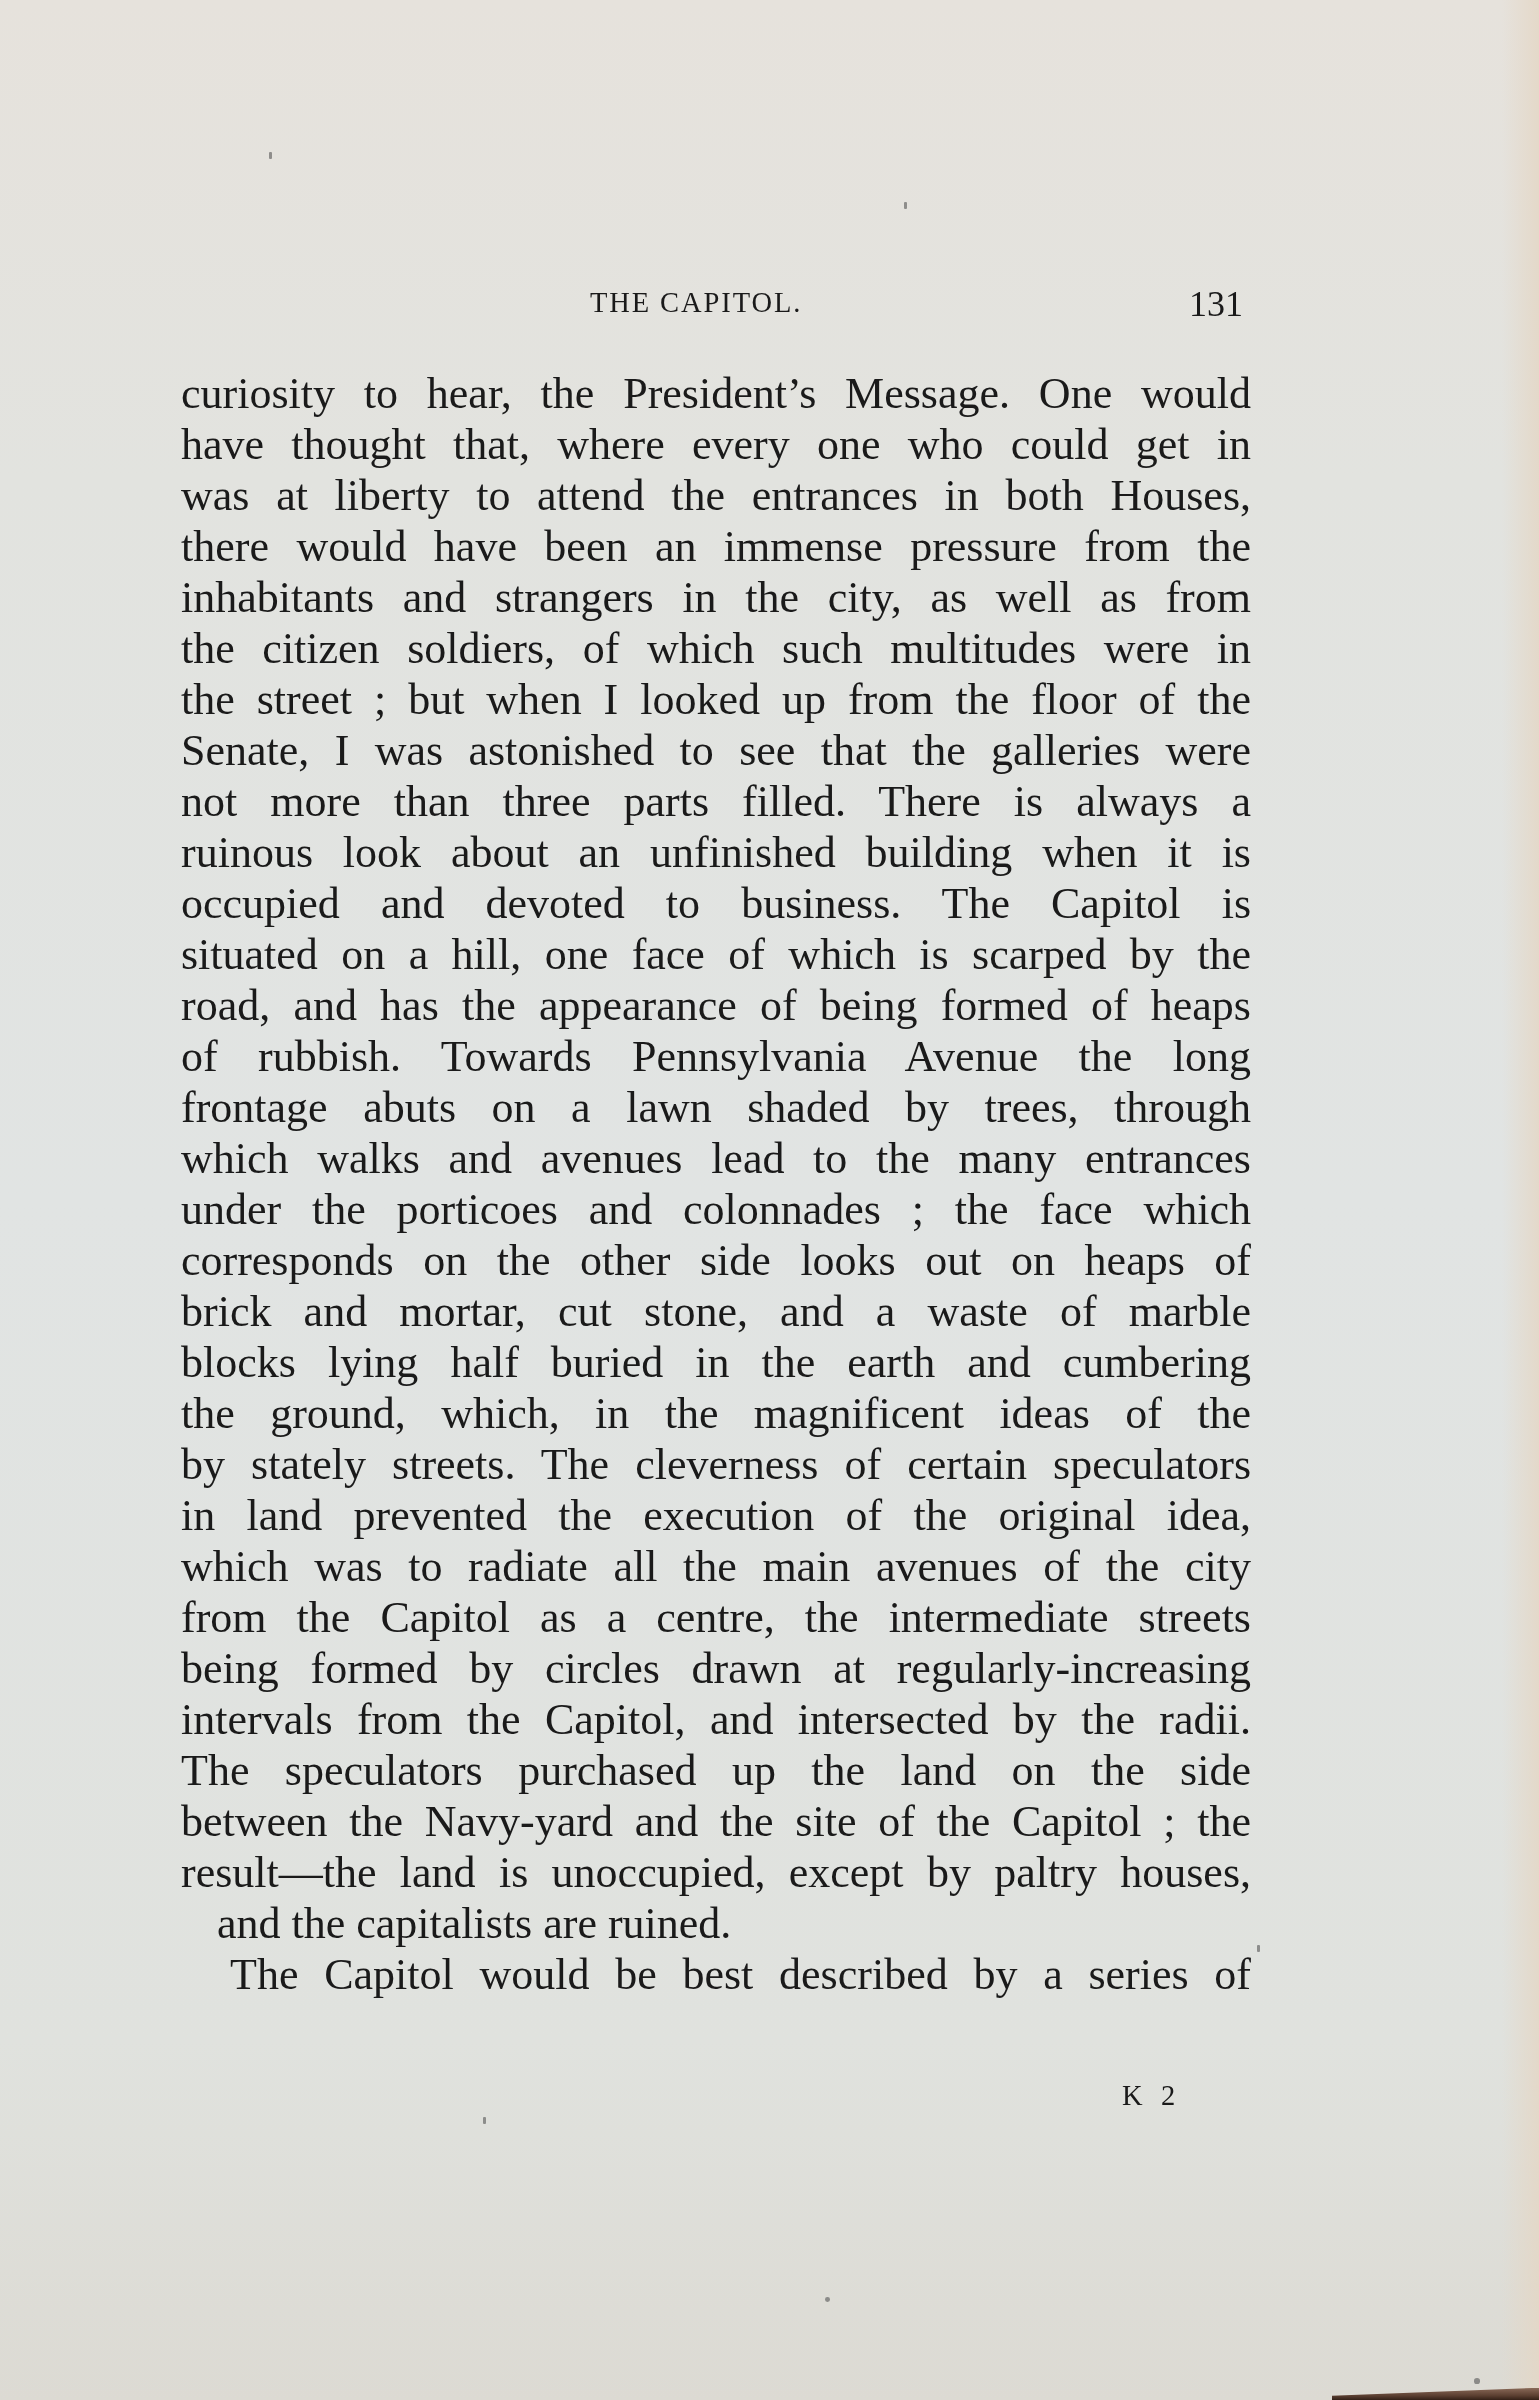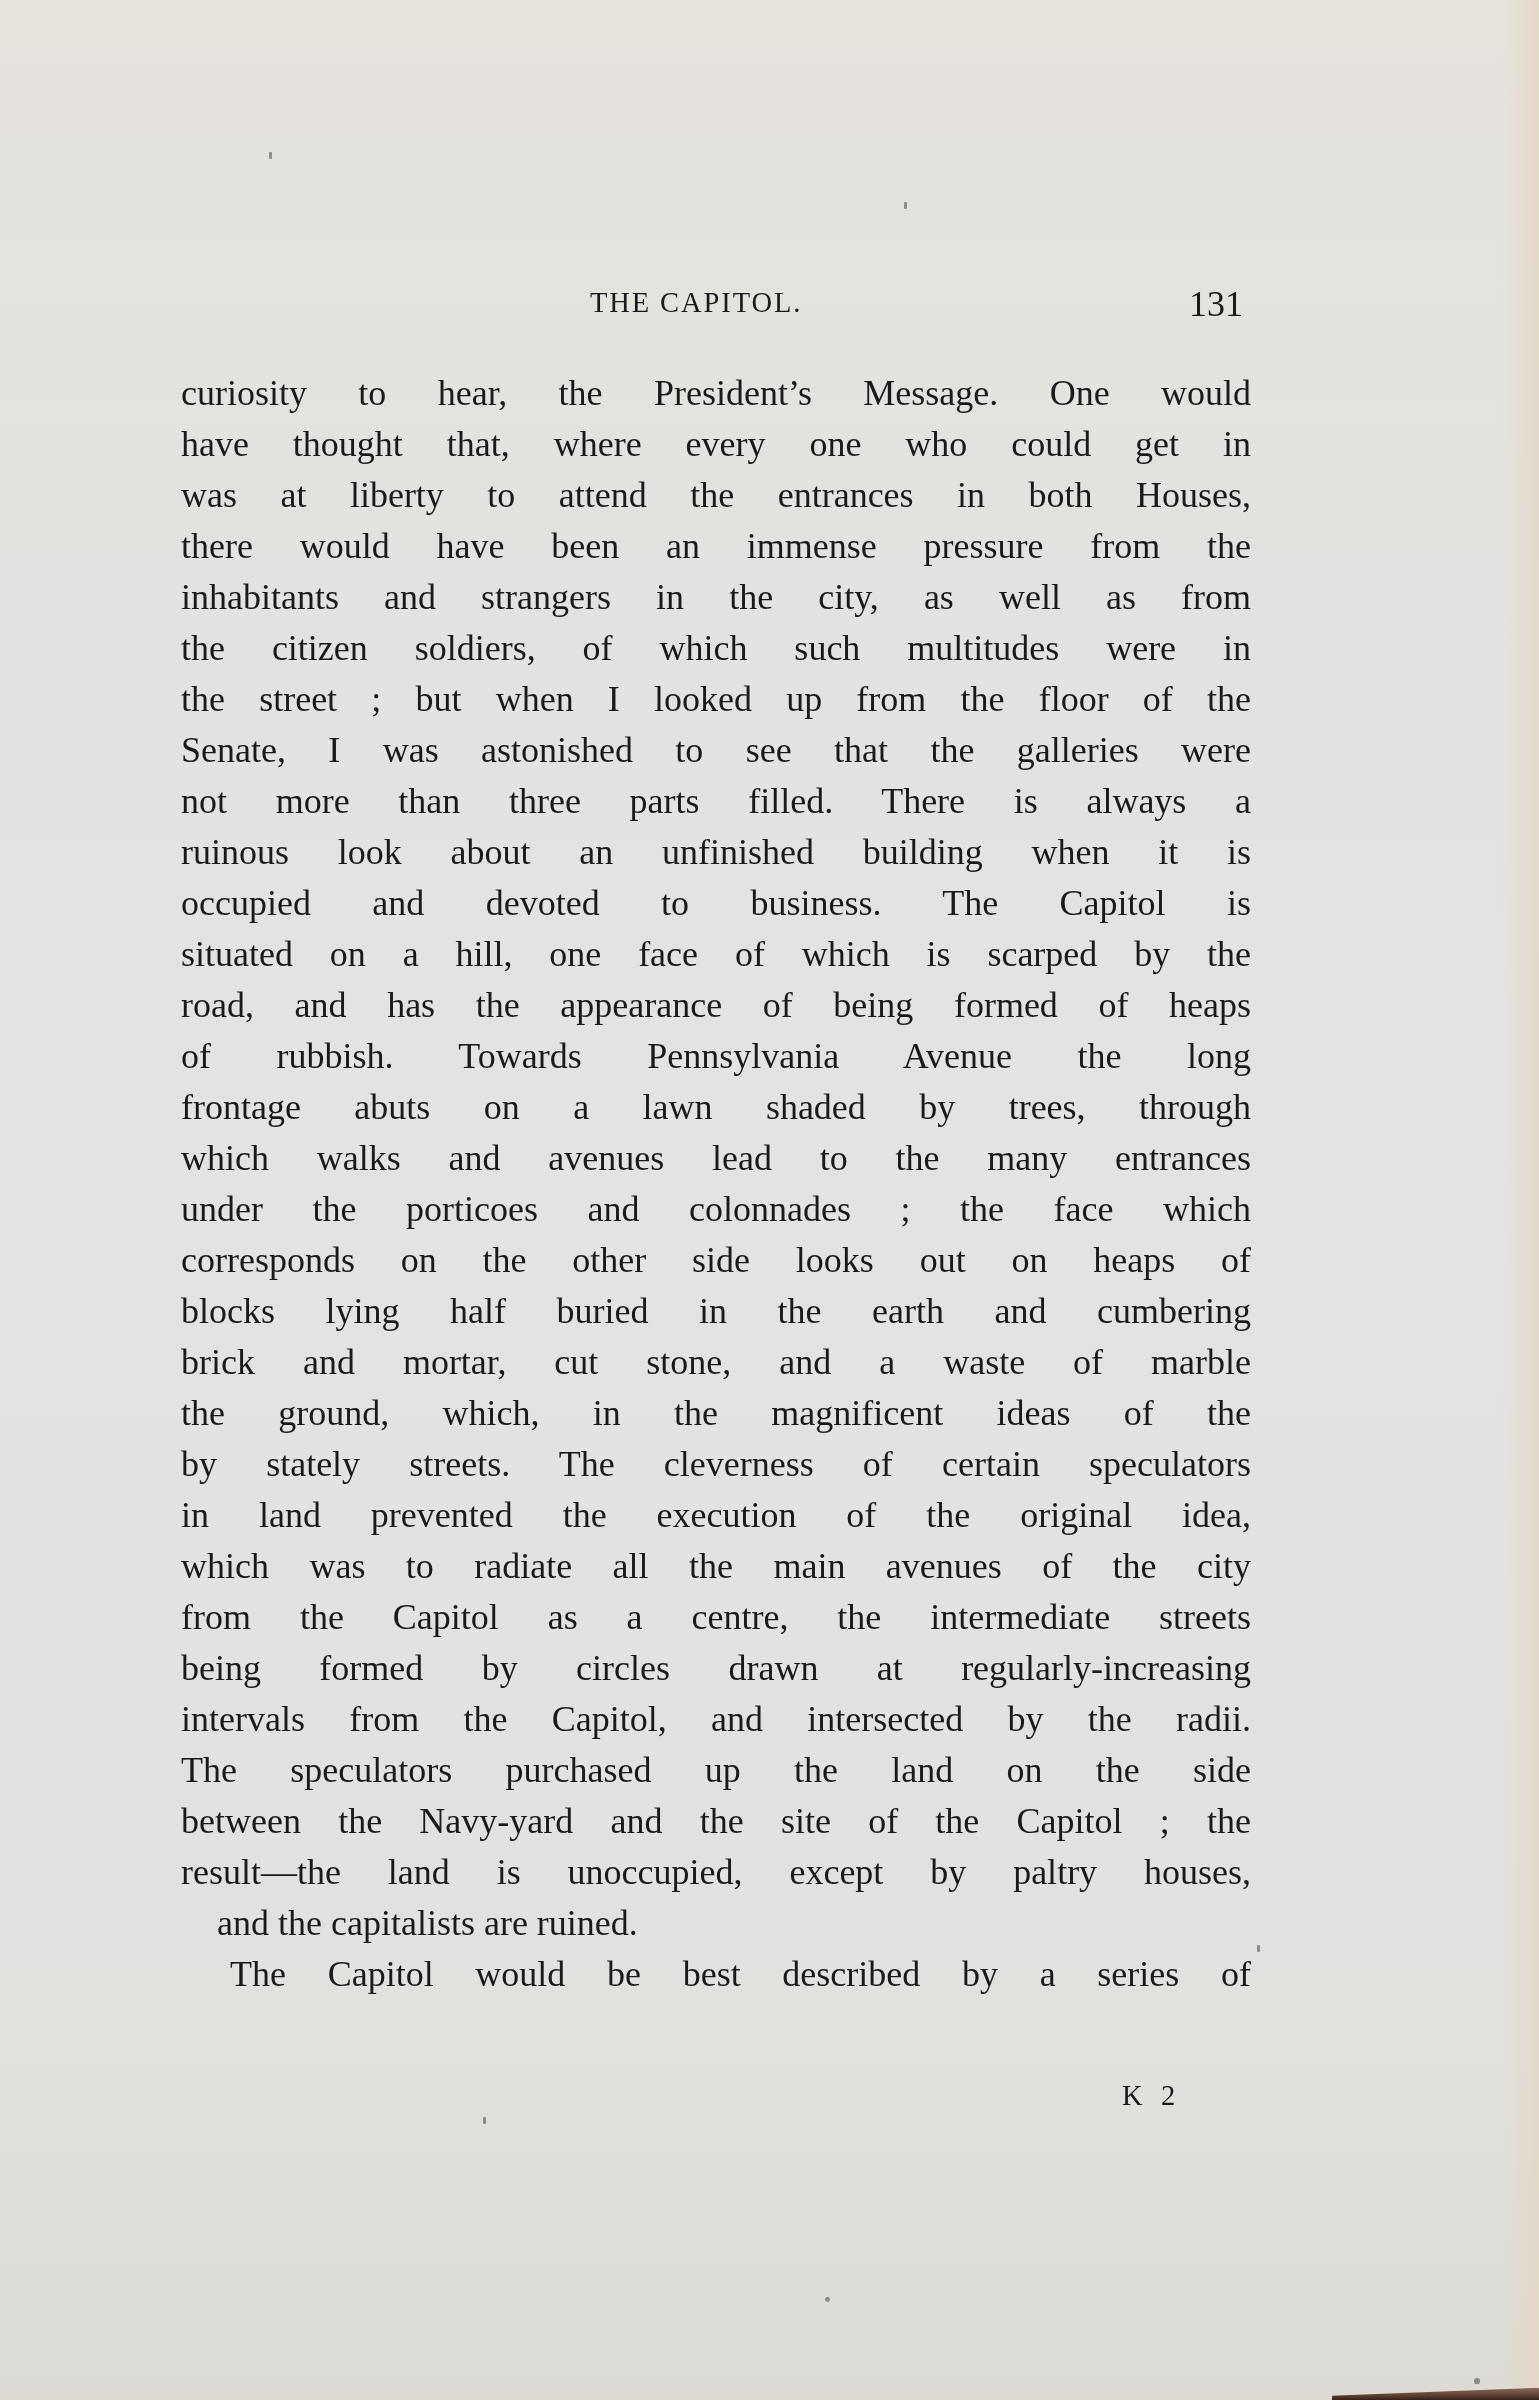--- a/index.html
+++ b/index.html
@@ -59,21 +59,21 @@
       position: absolute;
       top: 368px;
       left: 181px;
       width: 1070px;
     }
     .line {
       display: block;
       height: 51px;
       line-height: 51px;
       font-family: "Liberation Serif", serif;
-      font-size: 36px;
+      font-size: 44px;
       text-align: justify;
       text-align-last: justify;
       white-space: nowrap;
       overflow: visible;
     }
     .line.last {
       text-align-last: left;
       margin-left: 36px;
     }
     .line.indent {
@@ -120,22 +120,22 @@
     <span class="line">not more than three parts filled.  There is always a</span>
     <span class="line">ruinous look about an unfinished building when it is</span>
     <span class="line">occupied and devoted to business.  The Capitol is</span>
     <span class="line">situated on a hill, one face of which is scarped by the</span>
     <span class="line">road, and has the appearance of being formed of heaps</span>
     <span class="line">of rubbish.  Towards Pennsylvania Avenue the long</span>
     <span class="line">frontage abuts on a lawn shaded by trees, through</span>
     <span class="line">which walks and avenues lead to the many entrances</span>
     <span class="line">under the porticoes and colonnades ; the face which</span>
     <span class="line">corresponds on the other side looks out on heaps of</span>
+    <span class="line">brick and mortar, cut stone, and a waste of marble</span>
     <span class="line">blocks lying half buried in the earth and cumbering</span>
-    <span class="line">brick and mortar, cut stone, and a waste of marble</span>
     <span class="line">the ground, which, in the magnificent ideas of the</span>
     <span class="line">by stately streets.  The cleverness of certain speculators</span>
     <span class="line">in land prevented the execution of the original idea,</span>
     <span class="line">which was to radiate all the main avenues of the city</span>
     <span class="line">from the Capitol as a centre, the intermediate streets</span>
     <span class="line">being formed by circles drawn at regularly-increasing</span>
     <span class="line">intervals from the Capitol, and intersected by the radii.</span>
     <span class="line">The speculators purchased up the land on the side</span>
     <span class="line">between the Navy-yard and the site of the Capitol ; the</span>
     <span class="line">result—the land is unoccupied, except by paltry houses,</span>

